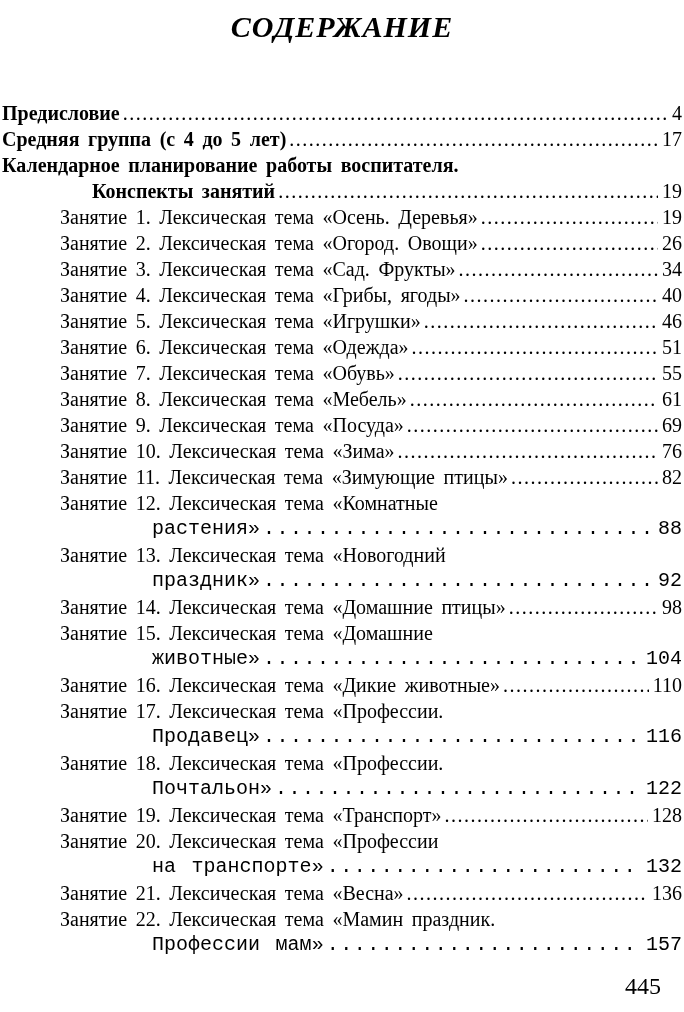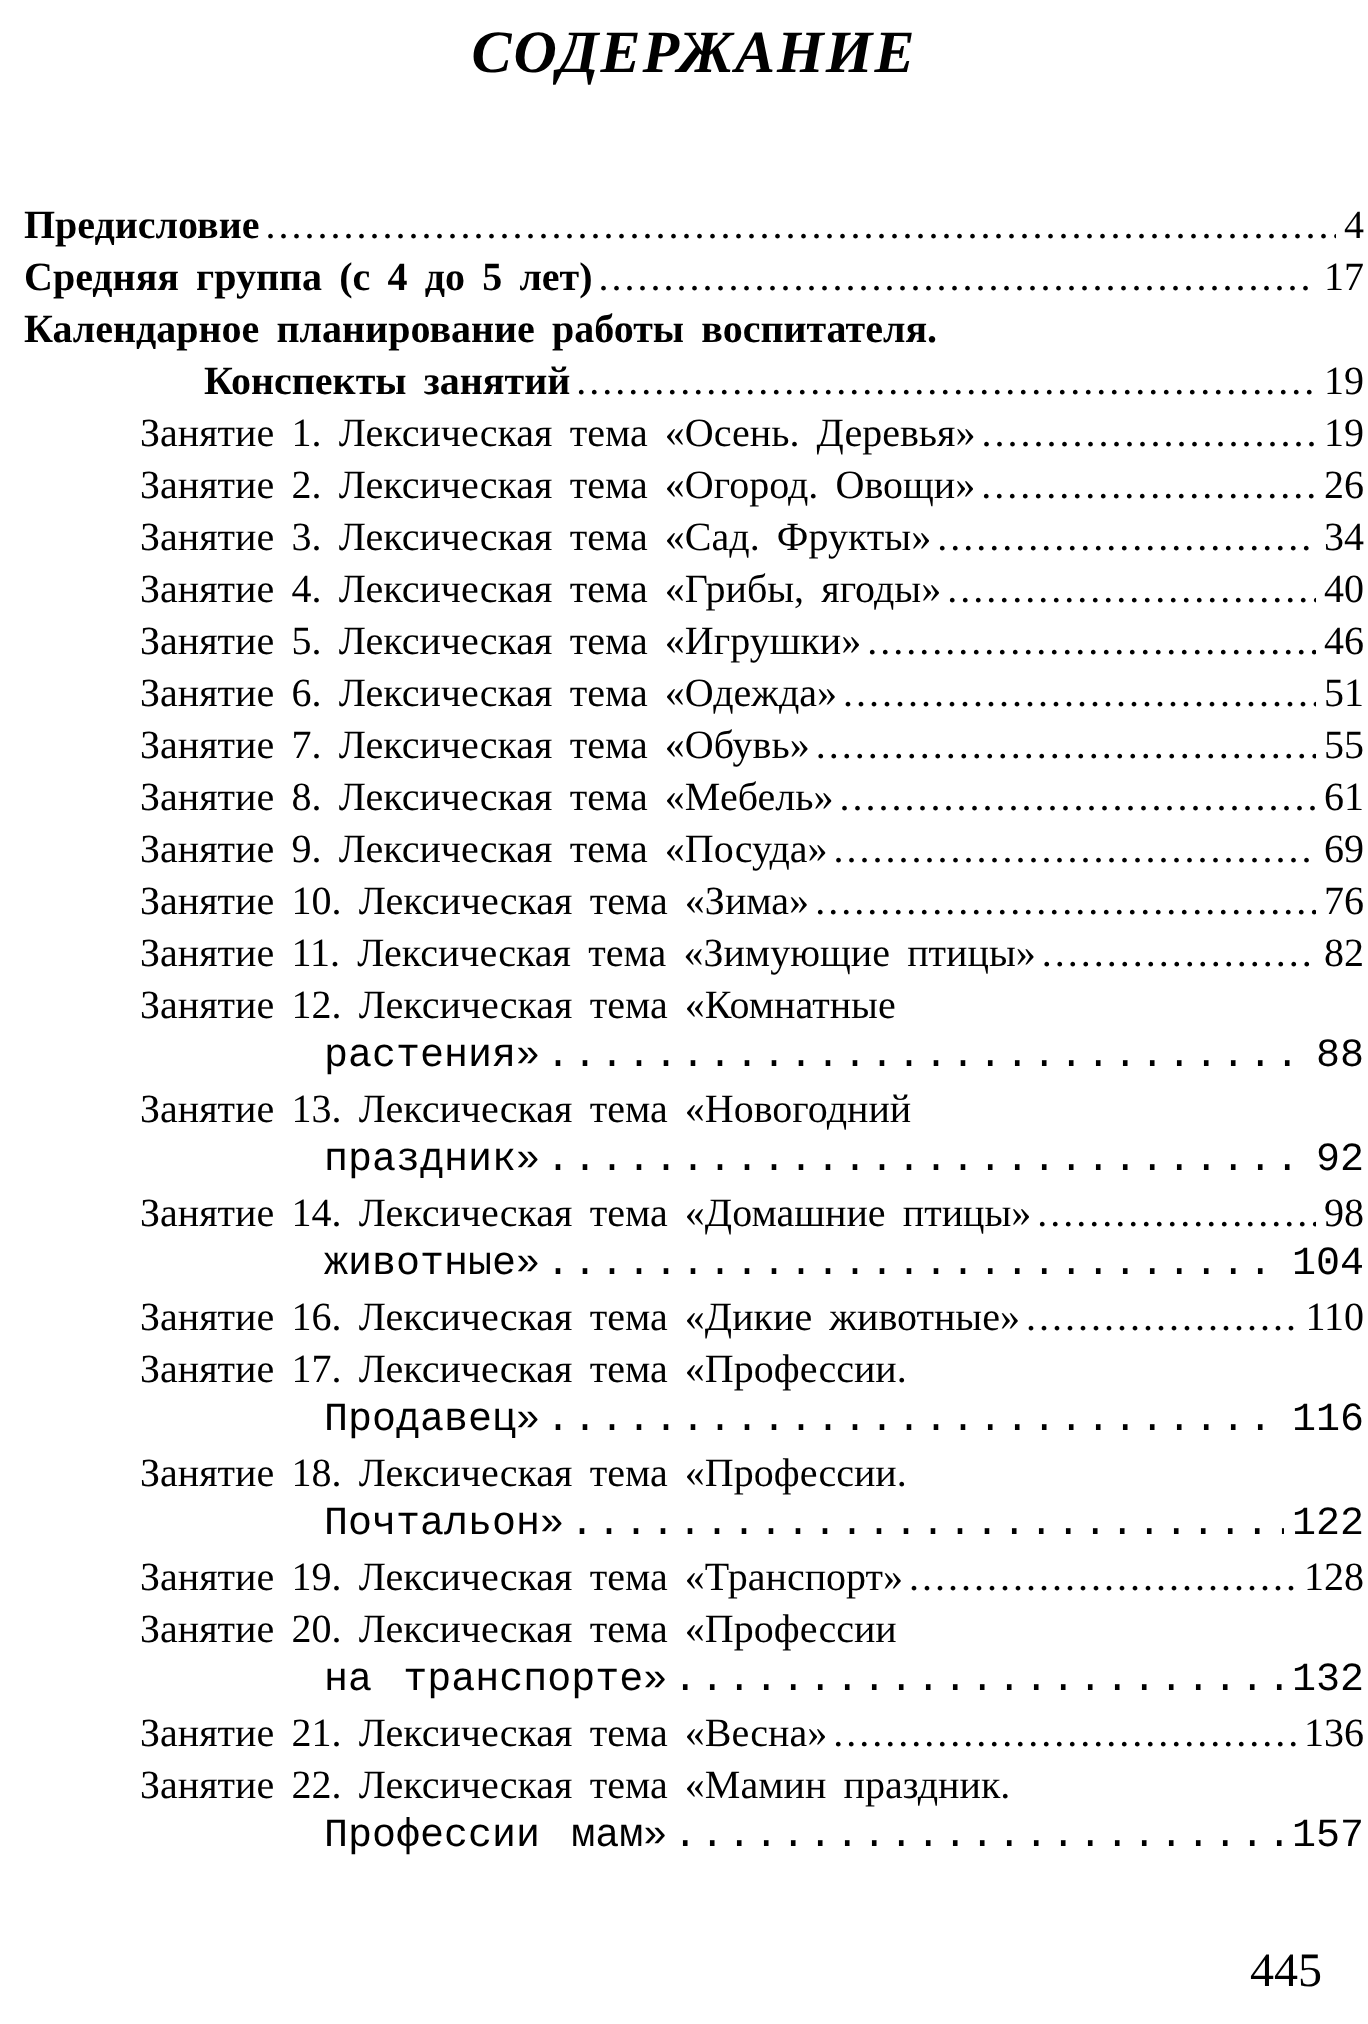--- a/index.html
+++ b/index.html
@@ -7,21 +7,21 @@
   body {
     background: #ffffff;
     color: #000000;
     font-family: "Liberation Serif", serif;
     overflow: hidden;
   }
   .page {
     position: relative;
     width: 684px;
     height: 1012px;
-    padding: 10px 2px 0 12px;
+    padding: 10px 2px 0 2px;
   }
   .title {
     text-align: center;
     font-size: 30px;
     font-weight: bold;
     font-style: italic;
     letter-spacing: 1px;
     word-spacing: 4px;
     margin-top: 0;
   }
@@ -156,20 +156,23 @@
       <div class="toc-row indent-3">
         <span class="toc-text">праздник»</span>
         <span class="leader"></span>
         <span class="toc-page">92</span>
       </div>
       <div class="toc-row indent-2">
         <span class="toc-text">Занятие 14. Лексическая тема «Домашние птицы»</span>
         <span class="leader"></span>
         <span class="toc-page">98</span>
       </div>
+      <div class="toc-row indent-2">
+        <span class="toc-text">Занятие 15. Лексическая тема «Домашние</span>
+      </div>
       <div class="toc-row indent-3">
         <span class="toc-text">животные»</span>
         <span class="leader"></span>
         <span class="toc-page">104</span>
       </div>
       <div class="toc-row indent-2">
         <span class="toc-text">Занятие 16. Лексическая тема «Дикие животные»</span>
         <span class="leader"></span>
         <span class="toc-page">110</span>
       </div>

